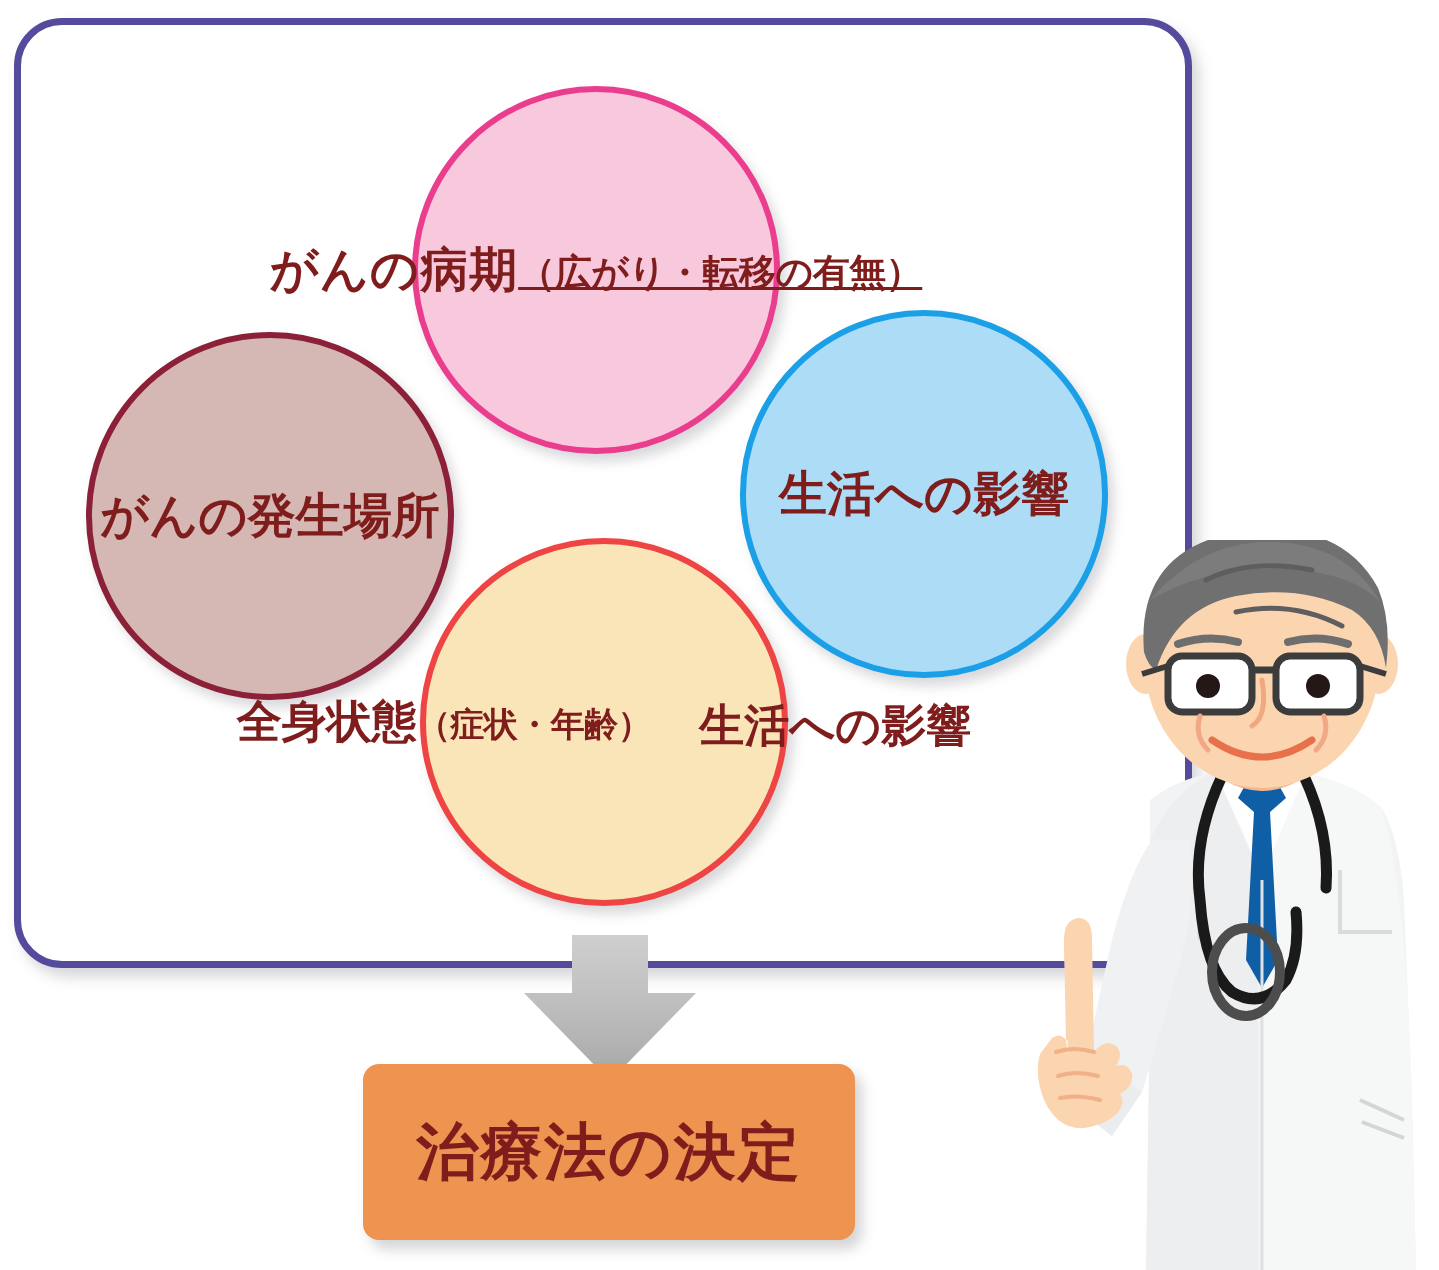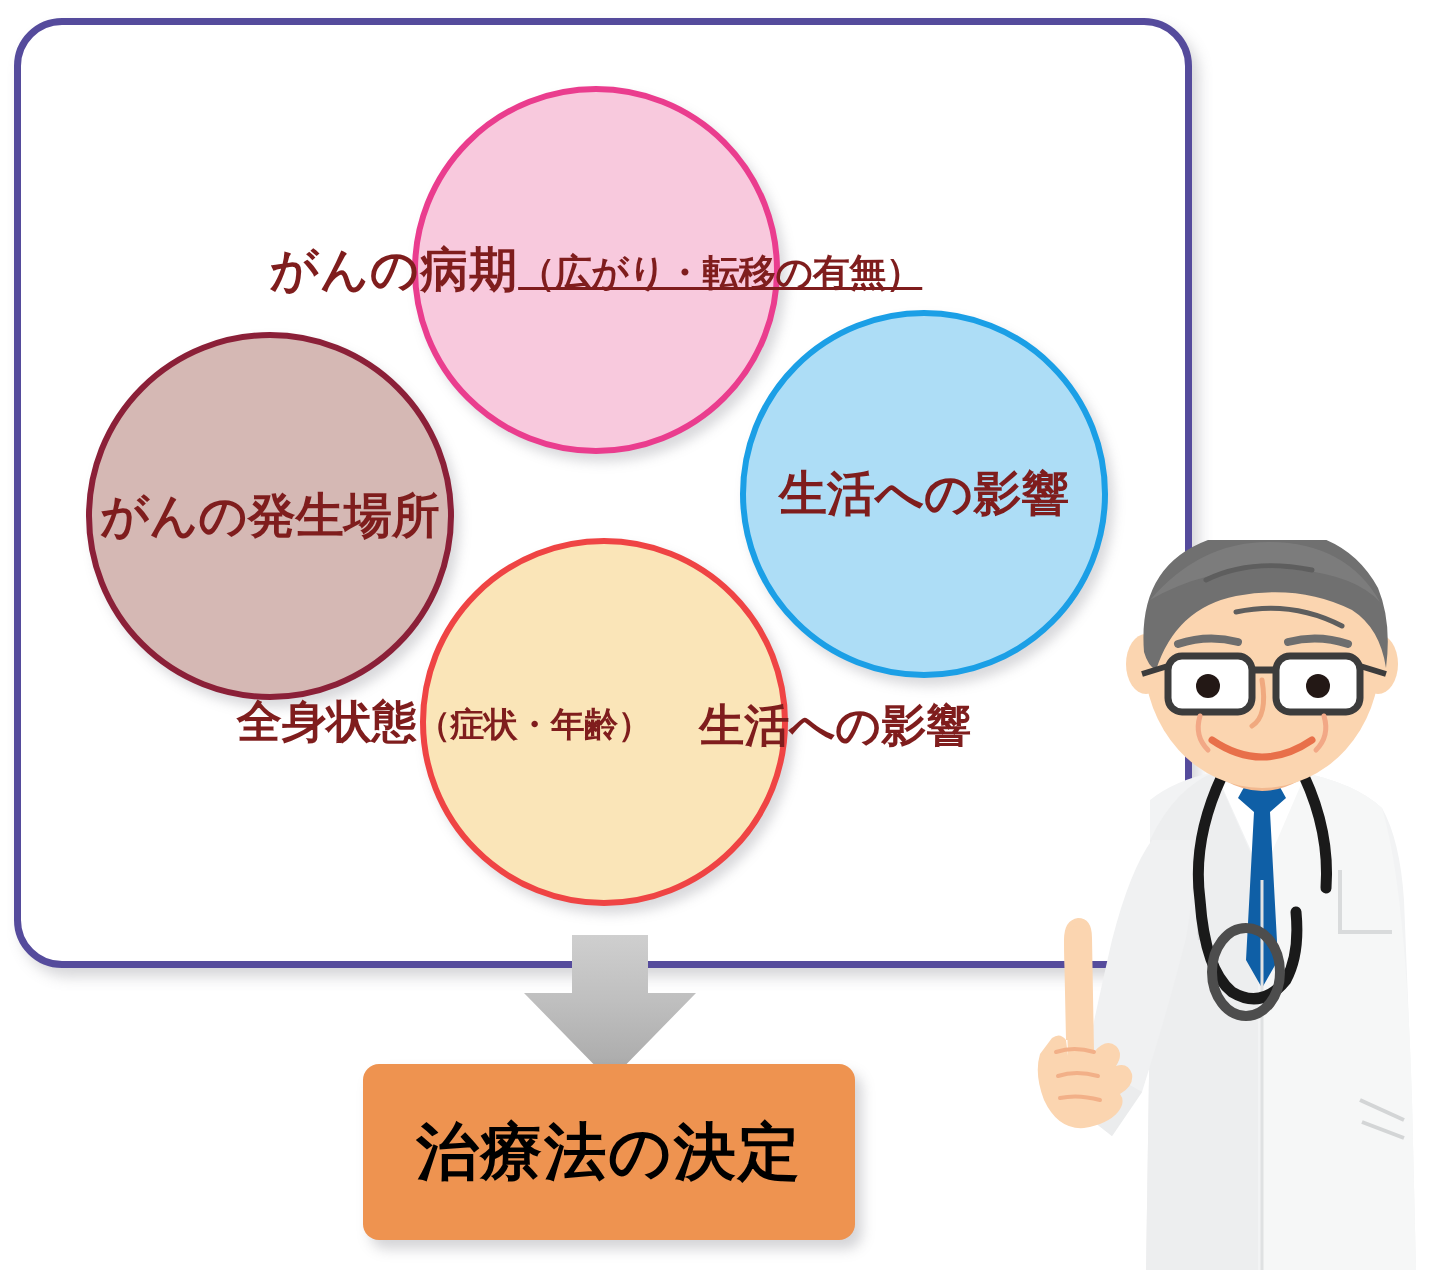--- a/index.html
+++ b/index.html
@@ -113,21 +113,21 @@
     width: 492px;
     height: 176px;
     background: #EE9350;
     border-radius: 16px;
     display: flex;
     align-items: center;
     justify-content: center;
     box-shadow: 7px 9px 13px rgba(120,120,130,0.32);
   }
   #result-box .label {
-    color: #000000;
+    color: #7f1d1d;
     font-size: 62px;
     font-weight: bold;
     letter-spacing: 2px;
     white-space: nowrap;
   }
 
   
   #doctor {
     position: absolute;
     left: 1000px;

